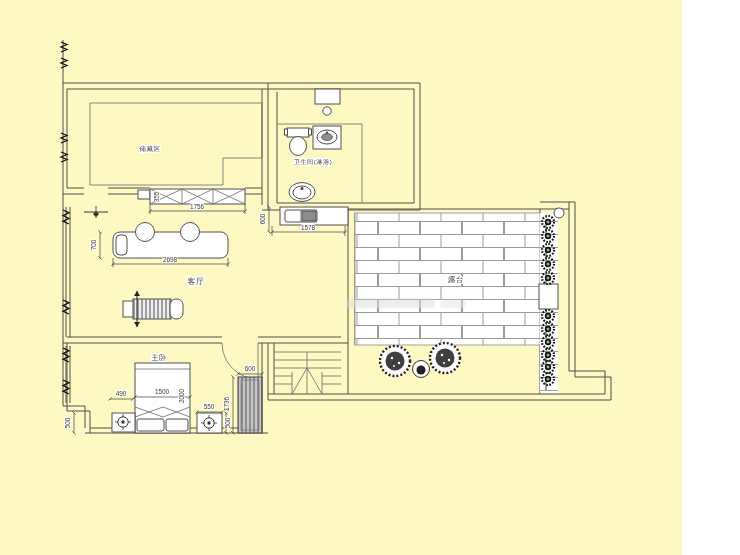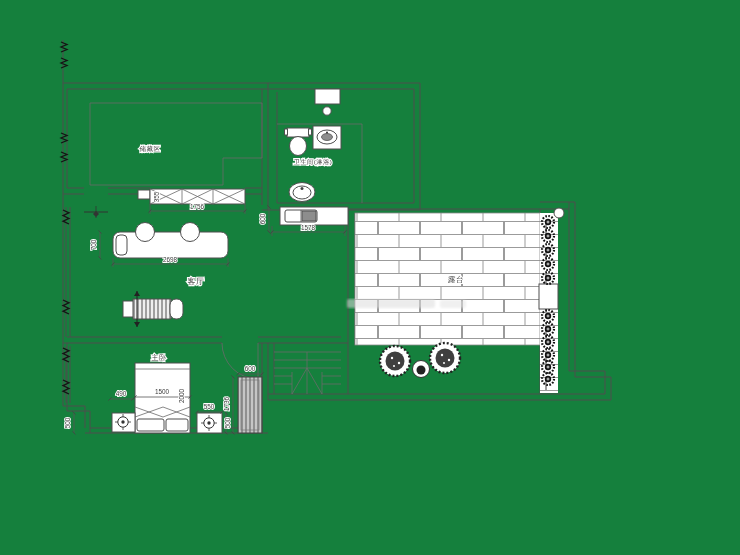--- a/index.html
+++ b/index.html
@@ -1,16 +1,16 @@
 <!DOCTYPE html>
 <html><head>
 <meta charset="utf-8">
 <style>
   html,body{margin:0;padding:0;background:#ffffff;}
-  .canvas{position:relative;width:740px;height:555px;background:#15803d;overflow:hidden;
+  .canvas{position:relative;width:682px;height:555px;background:#fef9c3;overflow:hidden;
           font-family:"Liberation Sans",sans-serif;}
   svg{display:block}
   svg text{font-family:"Liberation Sans",sans-serif;fill:#3a3a3a;}
   .lbl{paint-order:stroke;stroke:#fff;stroke-width:2.4px;letter-spacing:.5px;}
   .dim{paint-order:stroke;stroke:#fff;stroke-width:1.8px;font-size:6.4px;fill:#3a3a3a;}
   .wall{stroke:#4f4f4f;stroke-width:1;fill:none;}
   .thin{stroke:#6a6a6a;stroke-width:.8;fill:none;}
   .fix{stroke:#4f4f4f;stroke-width:1;fill:#ffffff;}
   .dimln{stroke:#555;stroke-width:.8;fill:none;}
   .zig{stroke:#141414;stroke-width:1.3;fill:none;}

